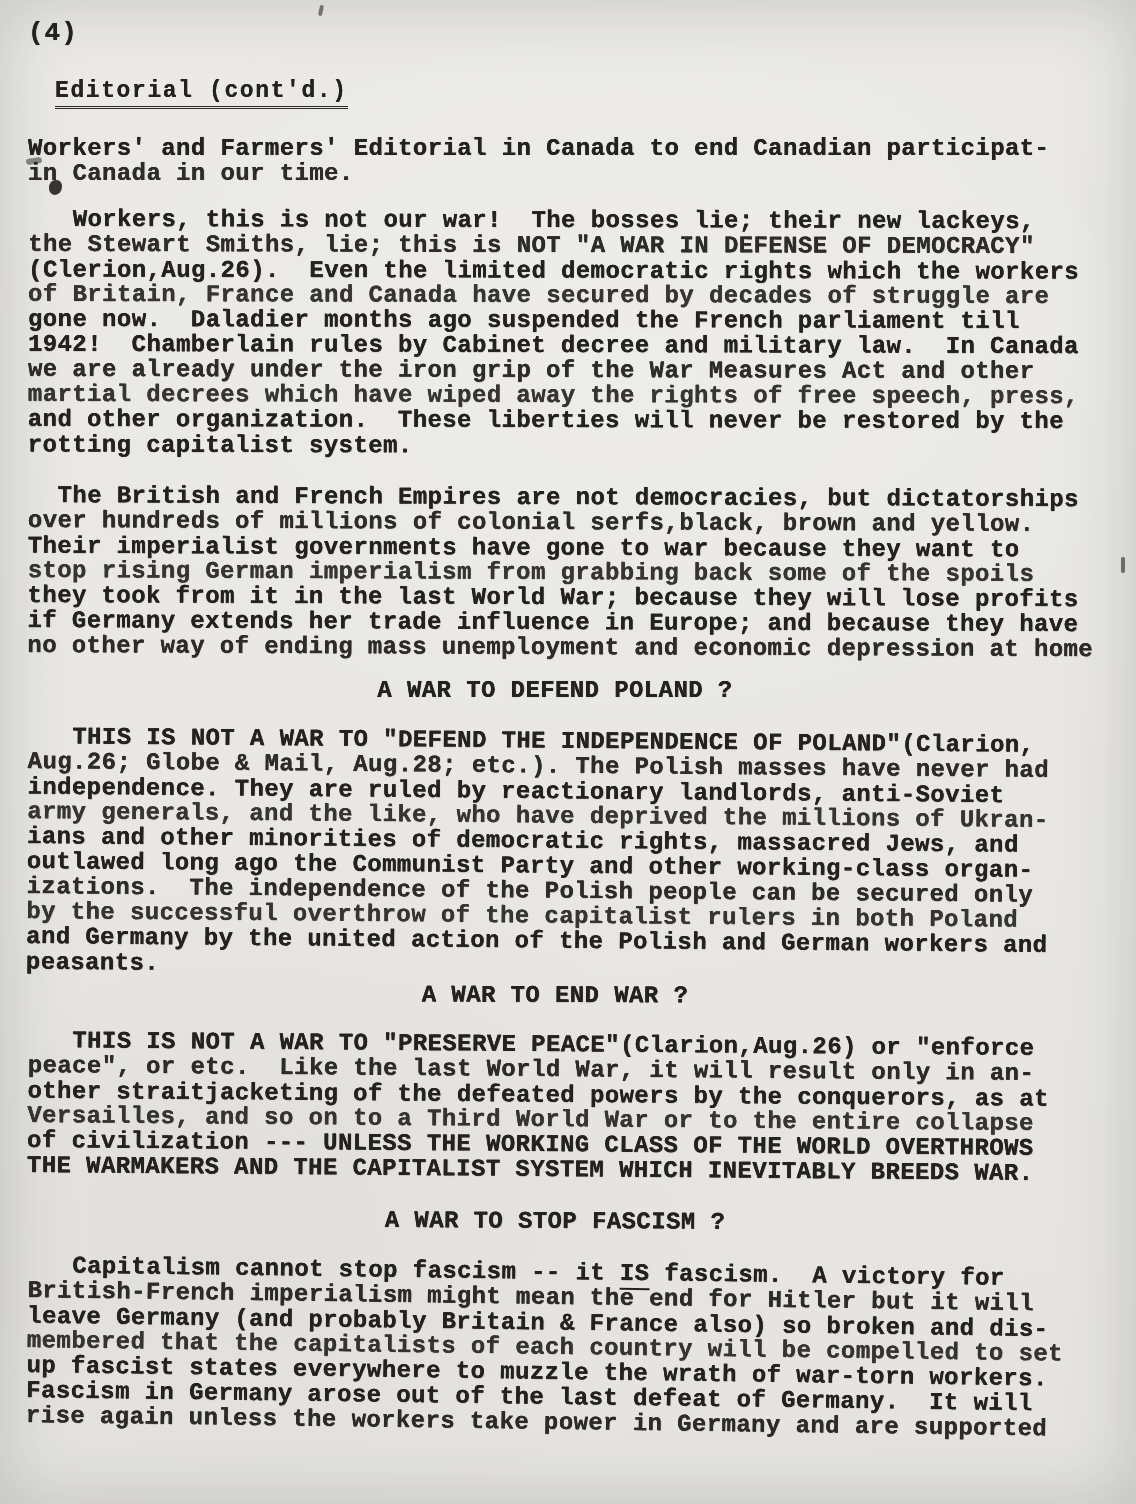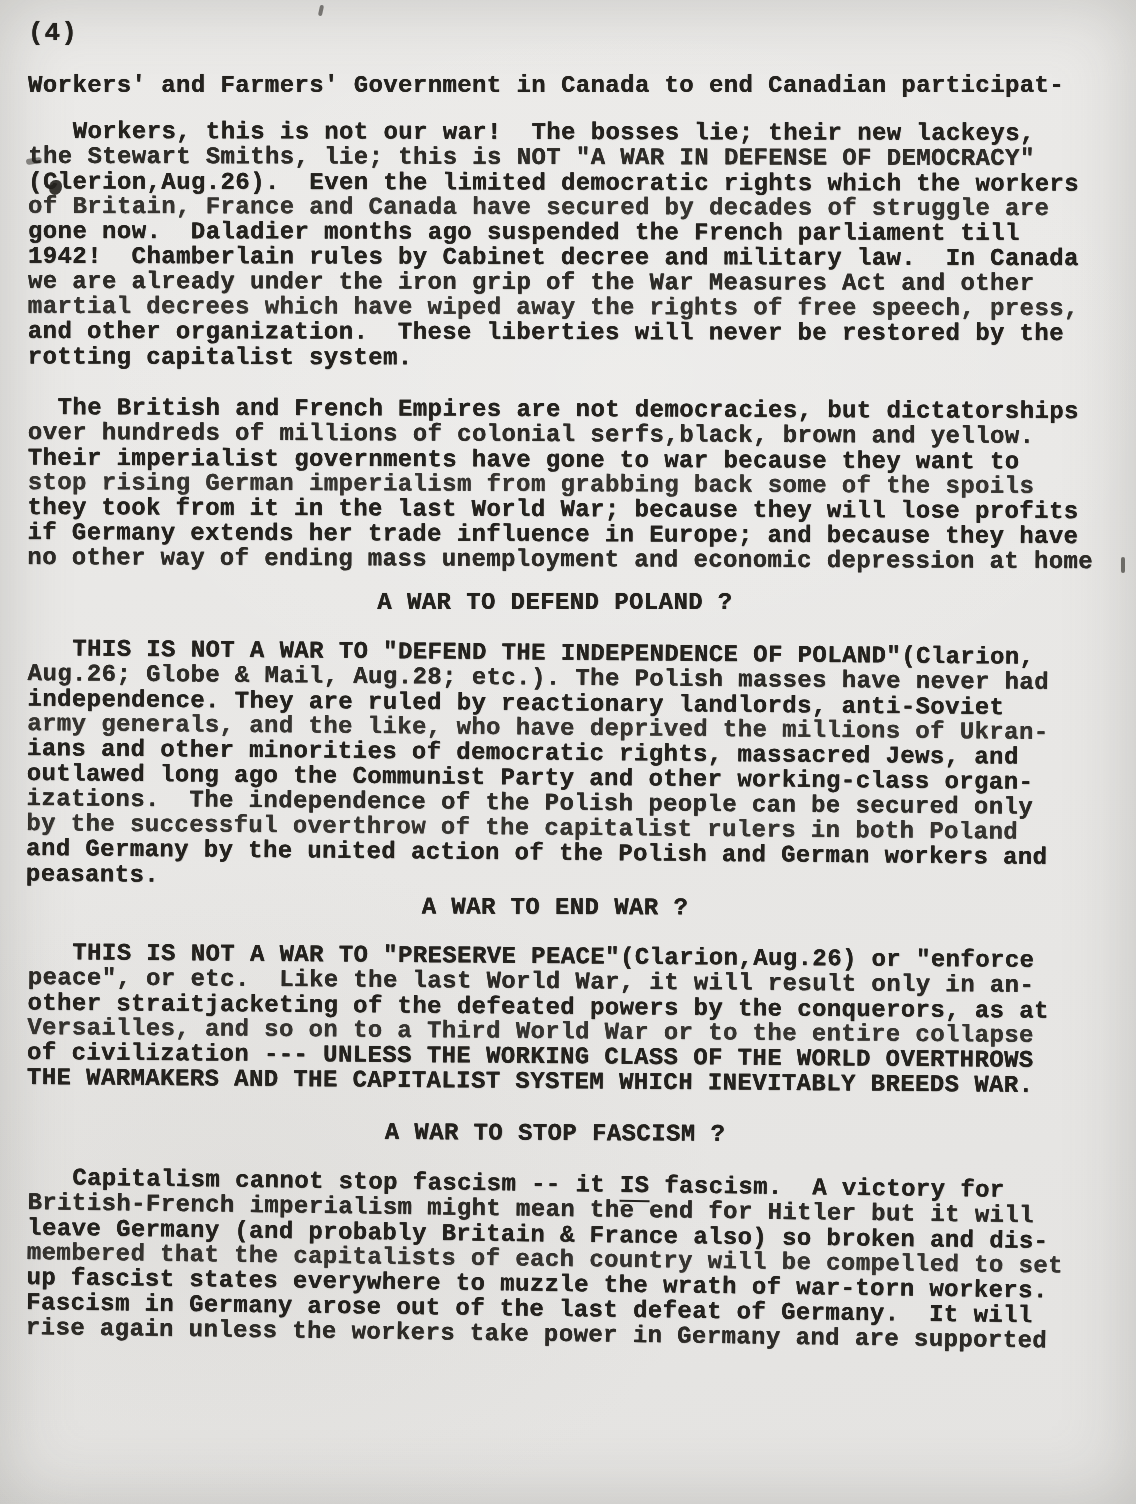--- a/index.html
+++ b/index.html
@@ -64,23 +64,25 @@
 <body>
 
 <div id="page">
   <div class="smudge" id="smudge-canada"></div>
   <div class="smudge" id="smudge-top"></div>
   <div class="smudge" id="smudge-right"></div>
   <div class="smudge" id="smudge-ion"></div>
 
   <div class="content">
     <div id="page-number">(4)</div>
+    <div id="doc-title">Editorial (cont'd.)</div>
     <div id="doc-body">
         <div class="paragraph sec-0">
-          <div class="line">Workers' and Farmers' Government in Canada to end Canadian participat-</div>
+          <div class="line">Workers' and Farmers' Editorial in Canada to end Canadian participat-</div>
+          <div class="line">in Canada in our time.</div>
         </div>
         <div class="paragraph sec-2">
           <div class="line">   Workers, this is not our war!  The bosses lie; their new lackeys,</div>
           <div class="line">the Stewart Smiths, lie; this is NOT "A WAR IN DEFENSE OF DEMOCRACY"</div>
           <div class="line">(Clerion,Aug.26).  Even the limited democratic rights which the workers</div>
           <div class="line">of Britain, France and Canada have secured by decades of struggle are</div>
           <div class="line">gone now.  Daladier months ago suspended the French parliament till</div>
           <div class="line">1942!  Chamberlain rules by Cabinet decree and military law.  In Canada</div>
           <div class="line">we are already under the iron grip of the War Measures Act and other</div>
           <div class="line">martial decrees which have wiped away the rights of free speech, press,</div>

